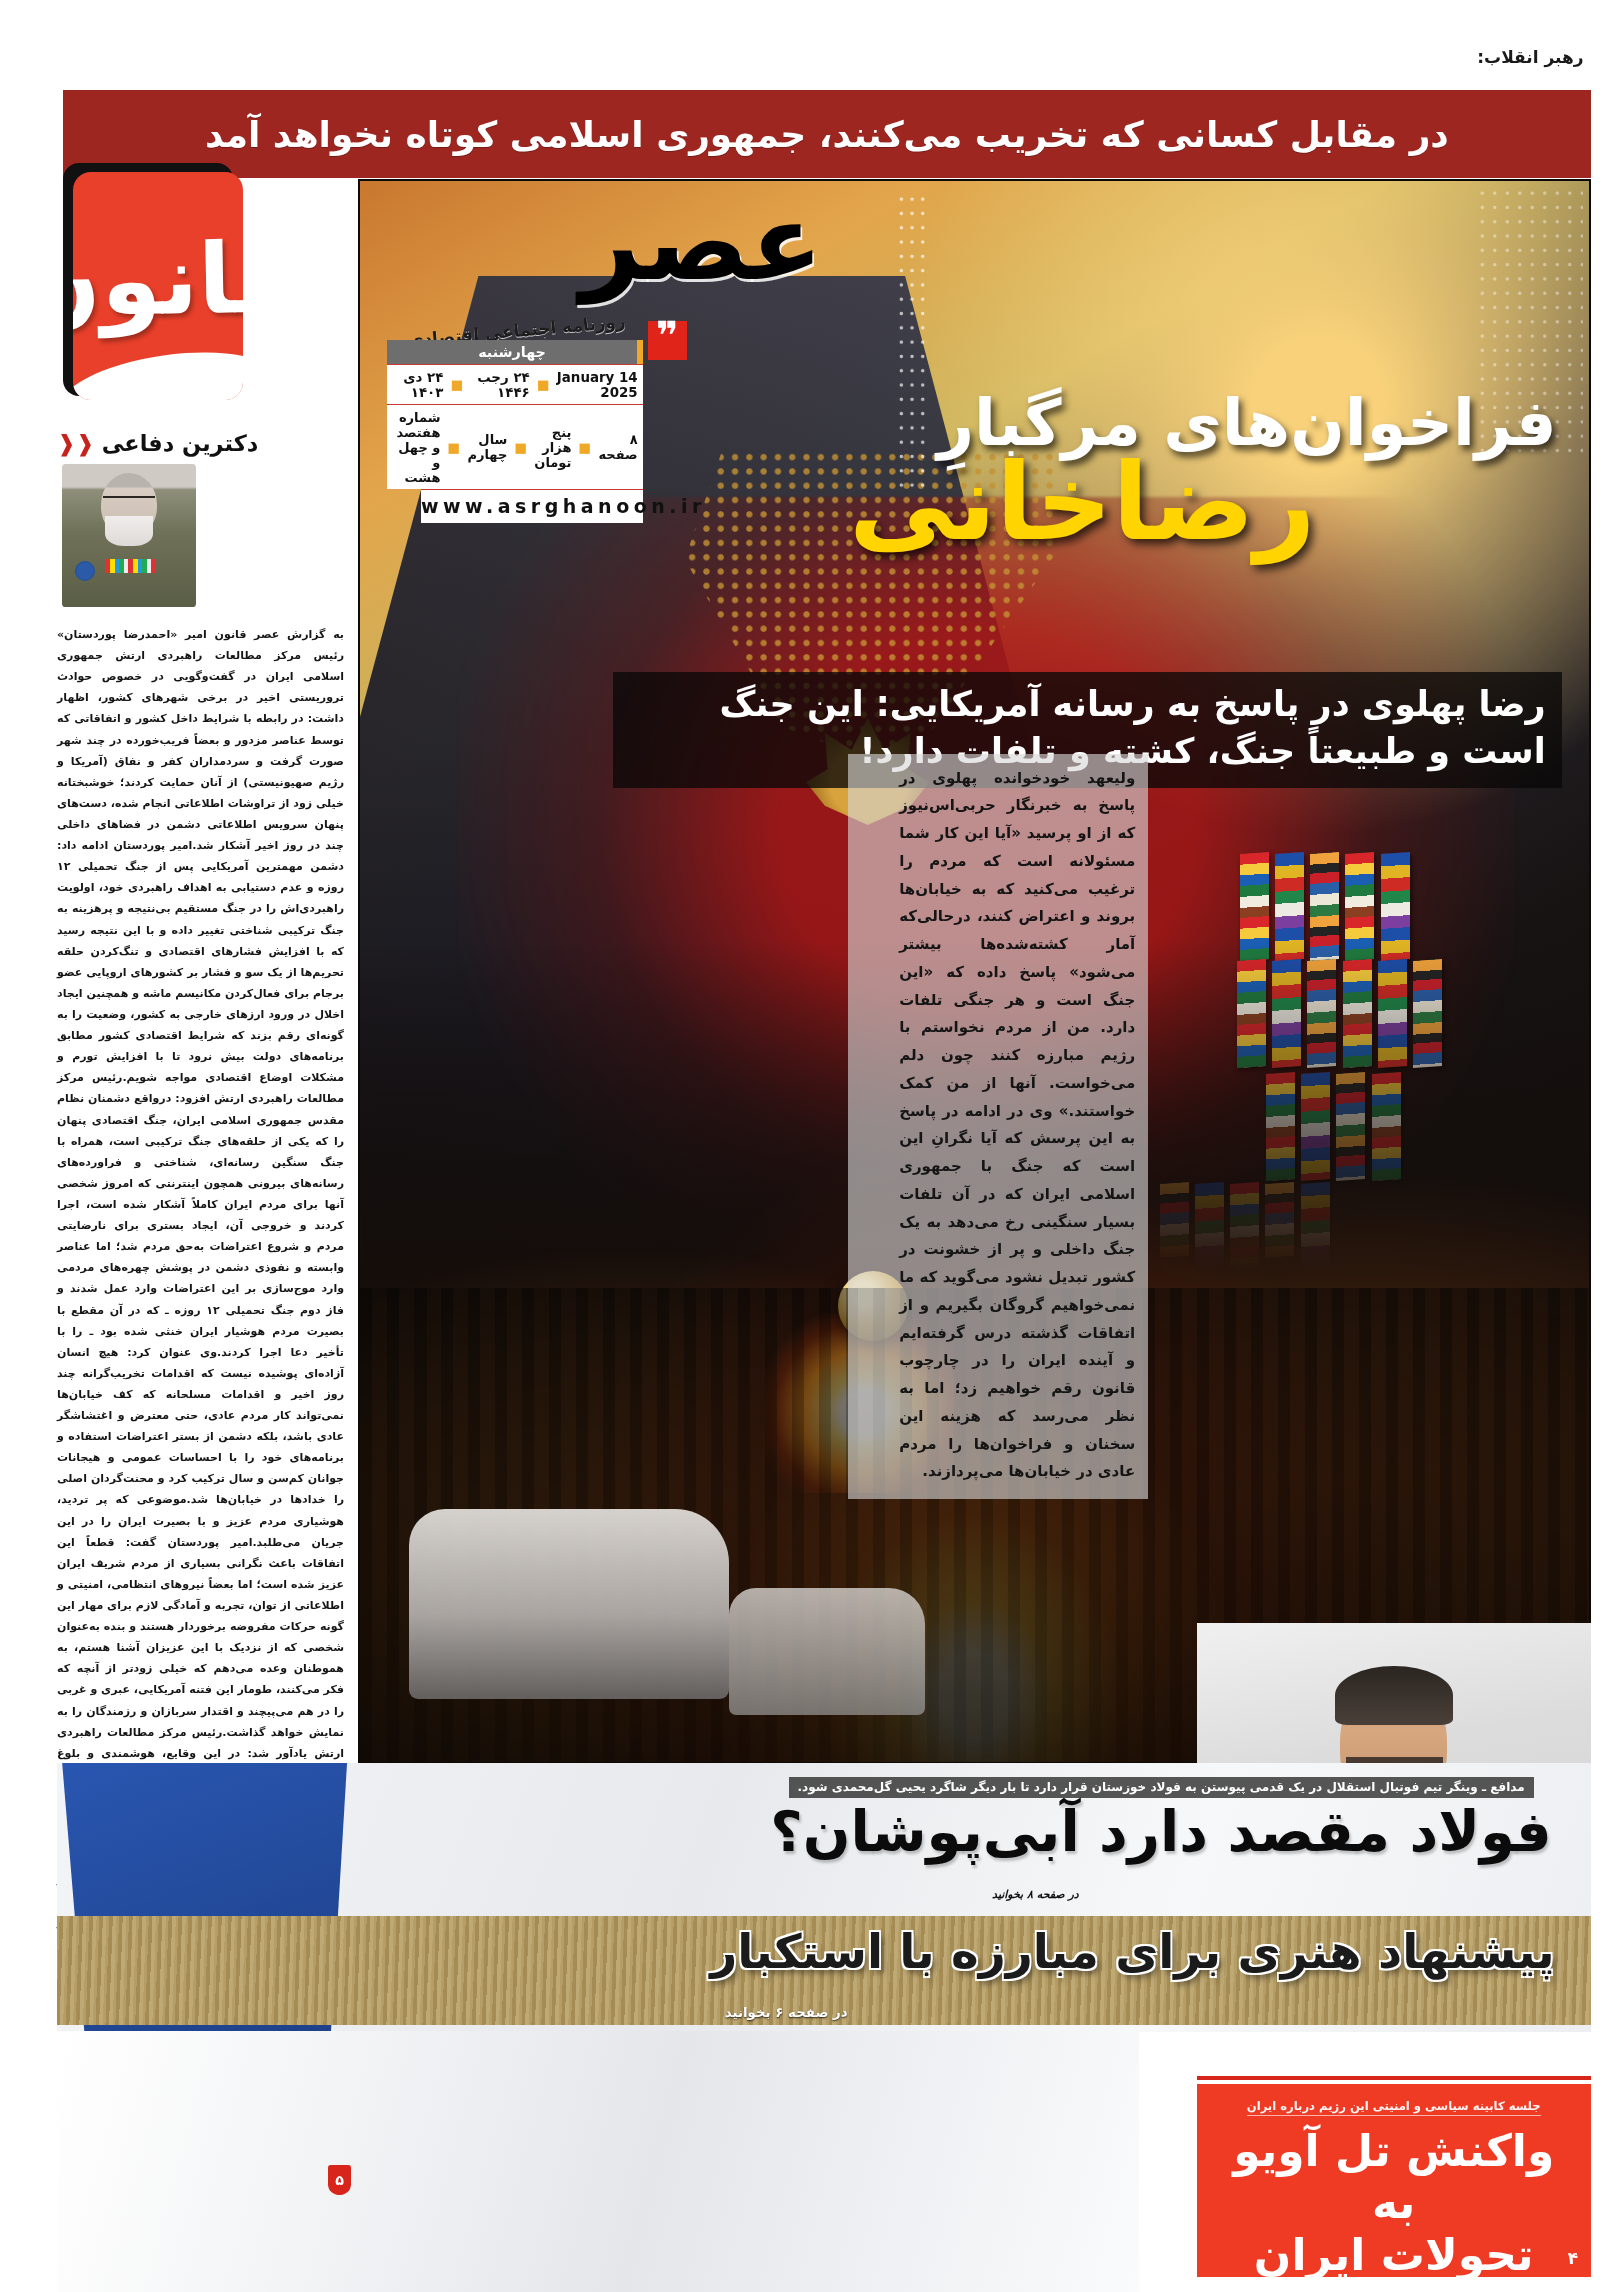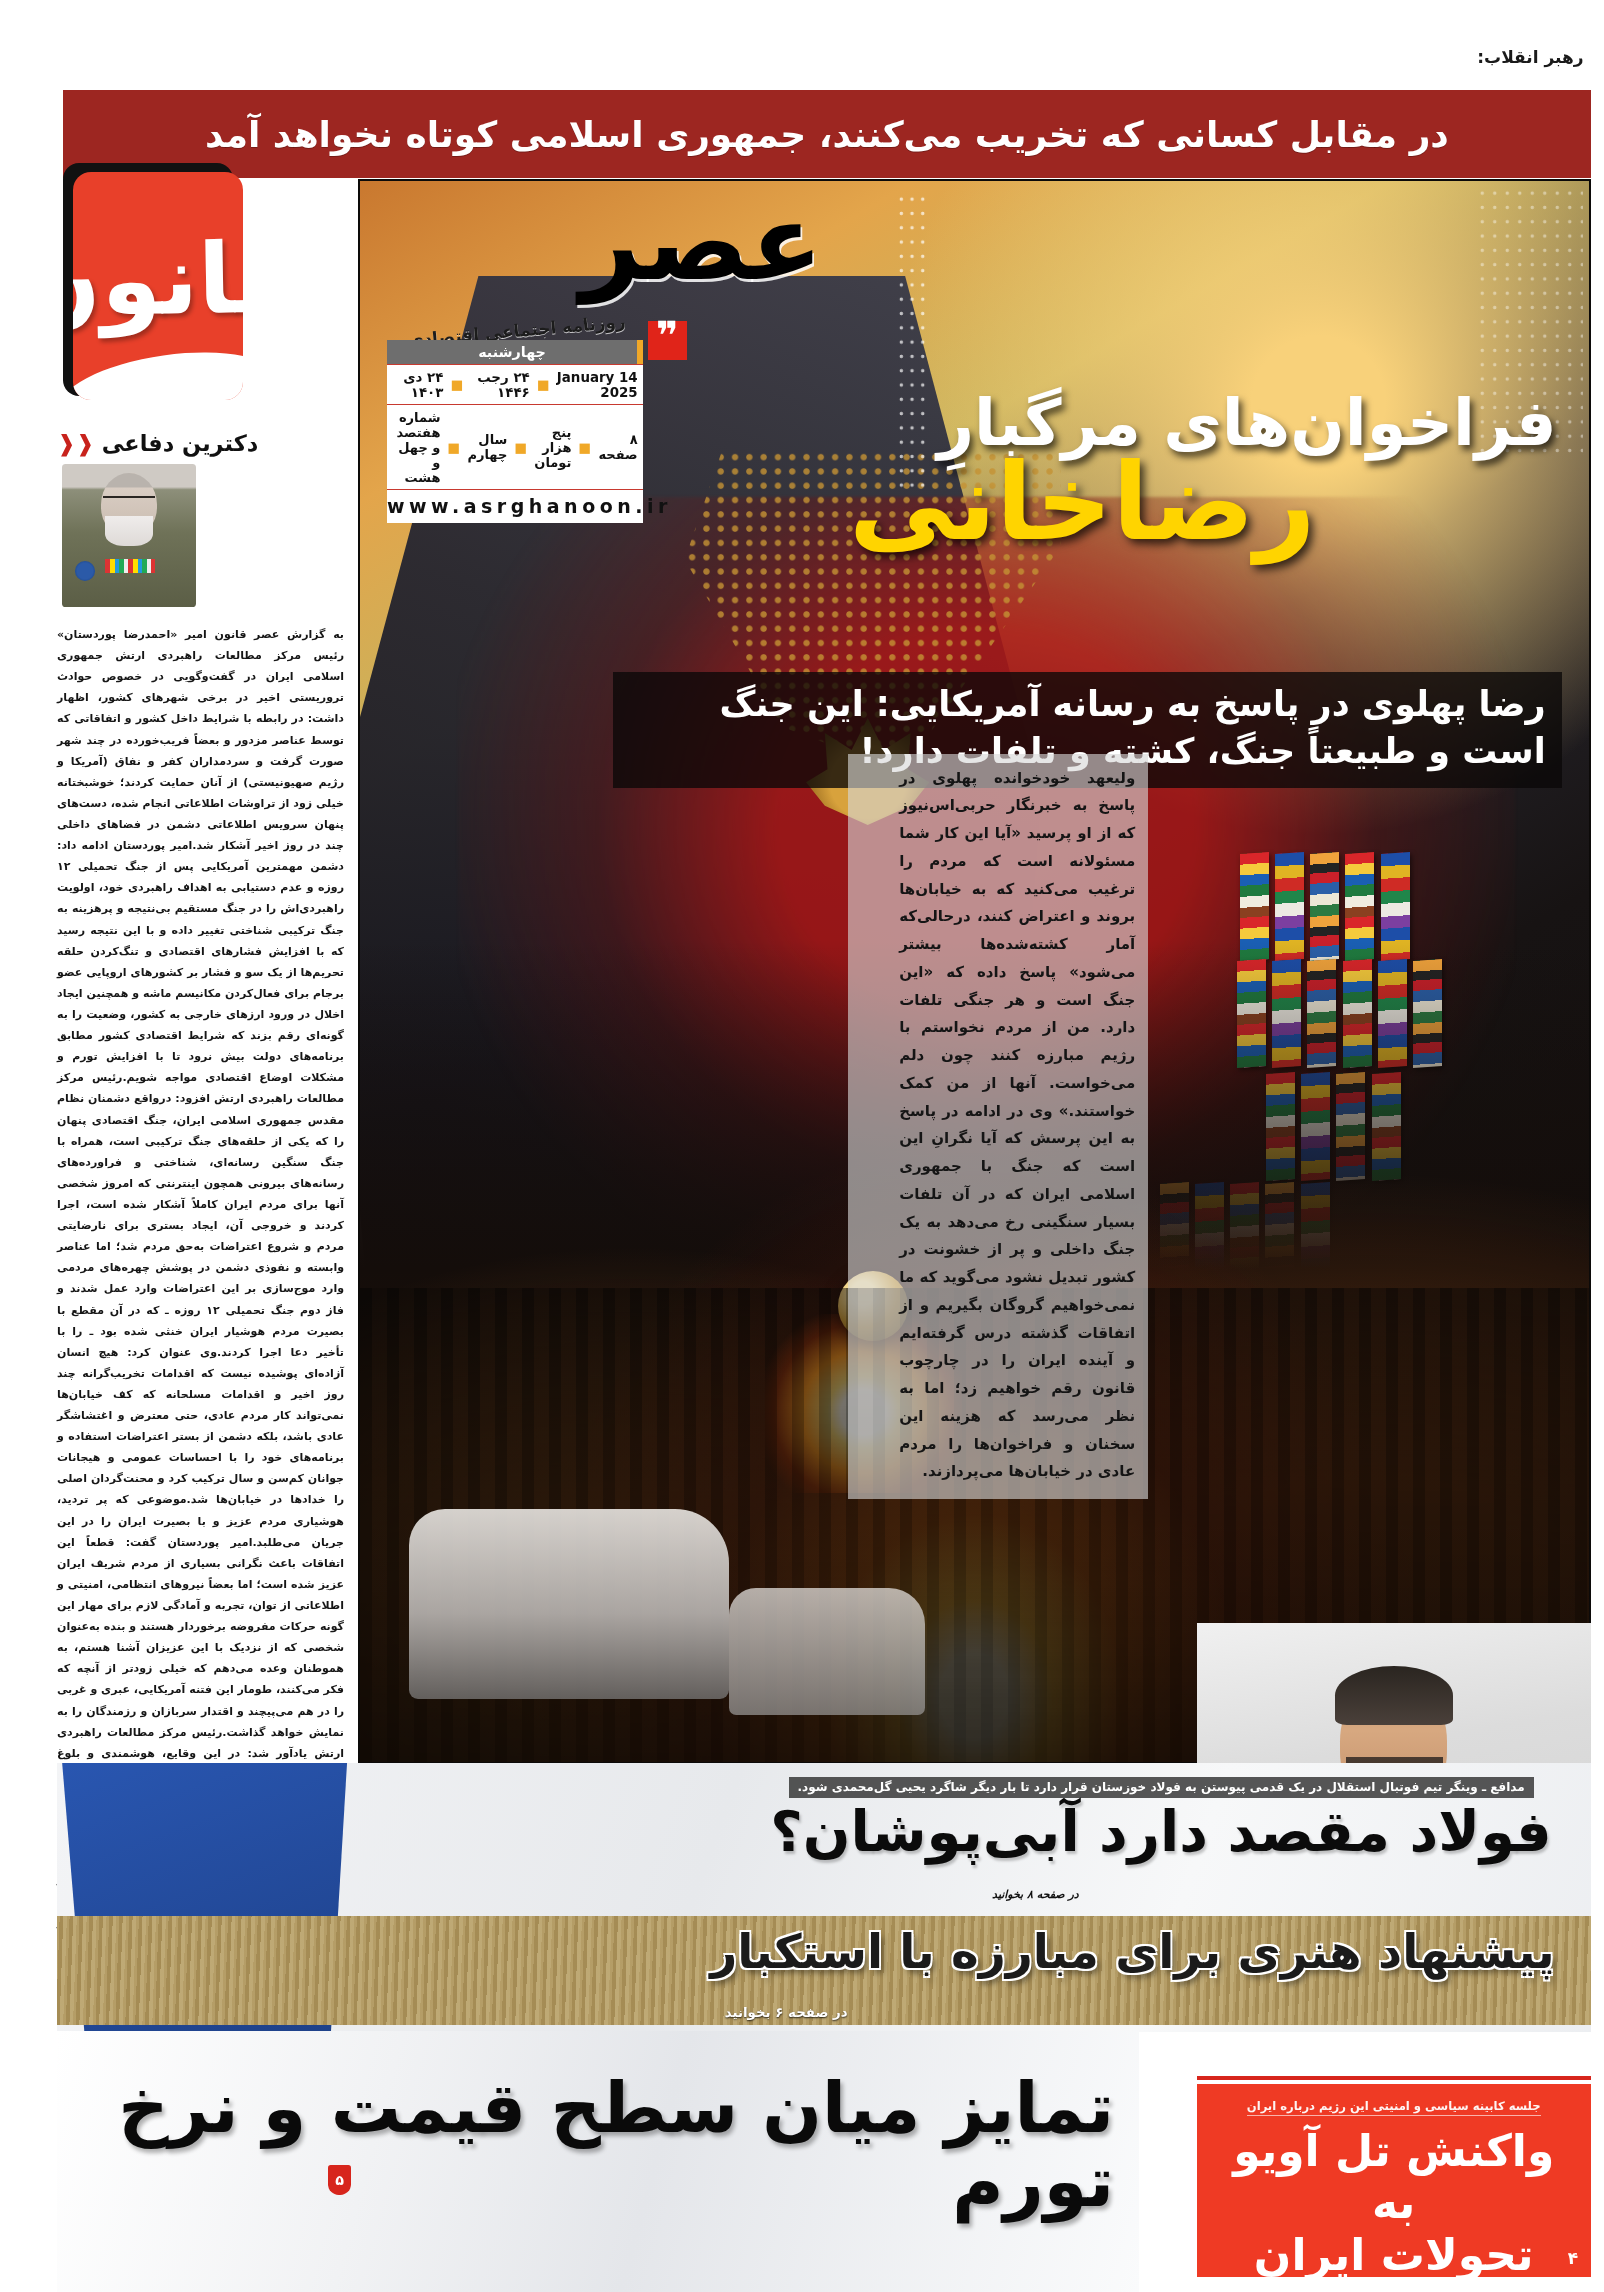--- a/index.html
+++ b/index.html
@@ -145,21 +145,21 @@
     background:#fff; border-top: 1.8px solid #c8392f;
     display:flex; align-items:center; justify-content:center; gap:7.2px;
     font-size: 13.4px; color:#111; padding: 4.5px 5.4px; font-weight:600;
     flex-direction: row-reverse;
   }
   .info-row .sep { color:#f0a828; font-size: 13.4px; }
   .info-row.row2 { font-size: 13px; }
   .info-url {
     background:#fff; border-top: 1.8px solid #c8392f;
     text-align:right; font-size: 19px; letter-spacing: 4.5px;
-    color:#111; padding: 4.5px 0 6.3px; font-weight:600; direction:ltr;
+    color:#111; padding: 4.5px 0 6.3px; font-weight:600; direction:ltr;margin-left:34px;
   }
   .quote-mark {
     position:absolute; top: 321px; left: 648px;
     width: 39px; height: 39px; background:#e02419;
     color:#fff; font-size: 39px; line-height: 30px; font-weight:bold;
     text-align:center;
   }
 
   
   .hl-1 {
@@ -535,21 +535,20 @@
     <div class="sports-page">در صفحه ۸ بخوانید</div>
     <div class="sports-red-rule"></div>
 
     <div class="art-strip">
       <div class="art-hl">پیشنهاد هنری برای مبارزه با استکبار</div>
       <div class="art-page">در صفحه ۶ بخوانید</div>
     </div>
   </div>
 
   <div class="econ">
-    <div class="econ-hl">تمایز میان سطح قیمت و نرخ تورم</div>
     <div class="econ-page">۵</div>
   </div>
 
   <div class="telaviv-top-rule"></div>
   <div class="telaviv">
     <div class="tel-kicker-wrap">
       <span class="tel-kicker">جلسه کابینه سیاسی و امنیتی این رژیم درباره ایران</span>
     </div>
     <div class="tel-hl">واکنش تل آویو به</div>
     <div class="tel-hl">تحولات ایران</div>

